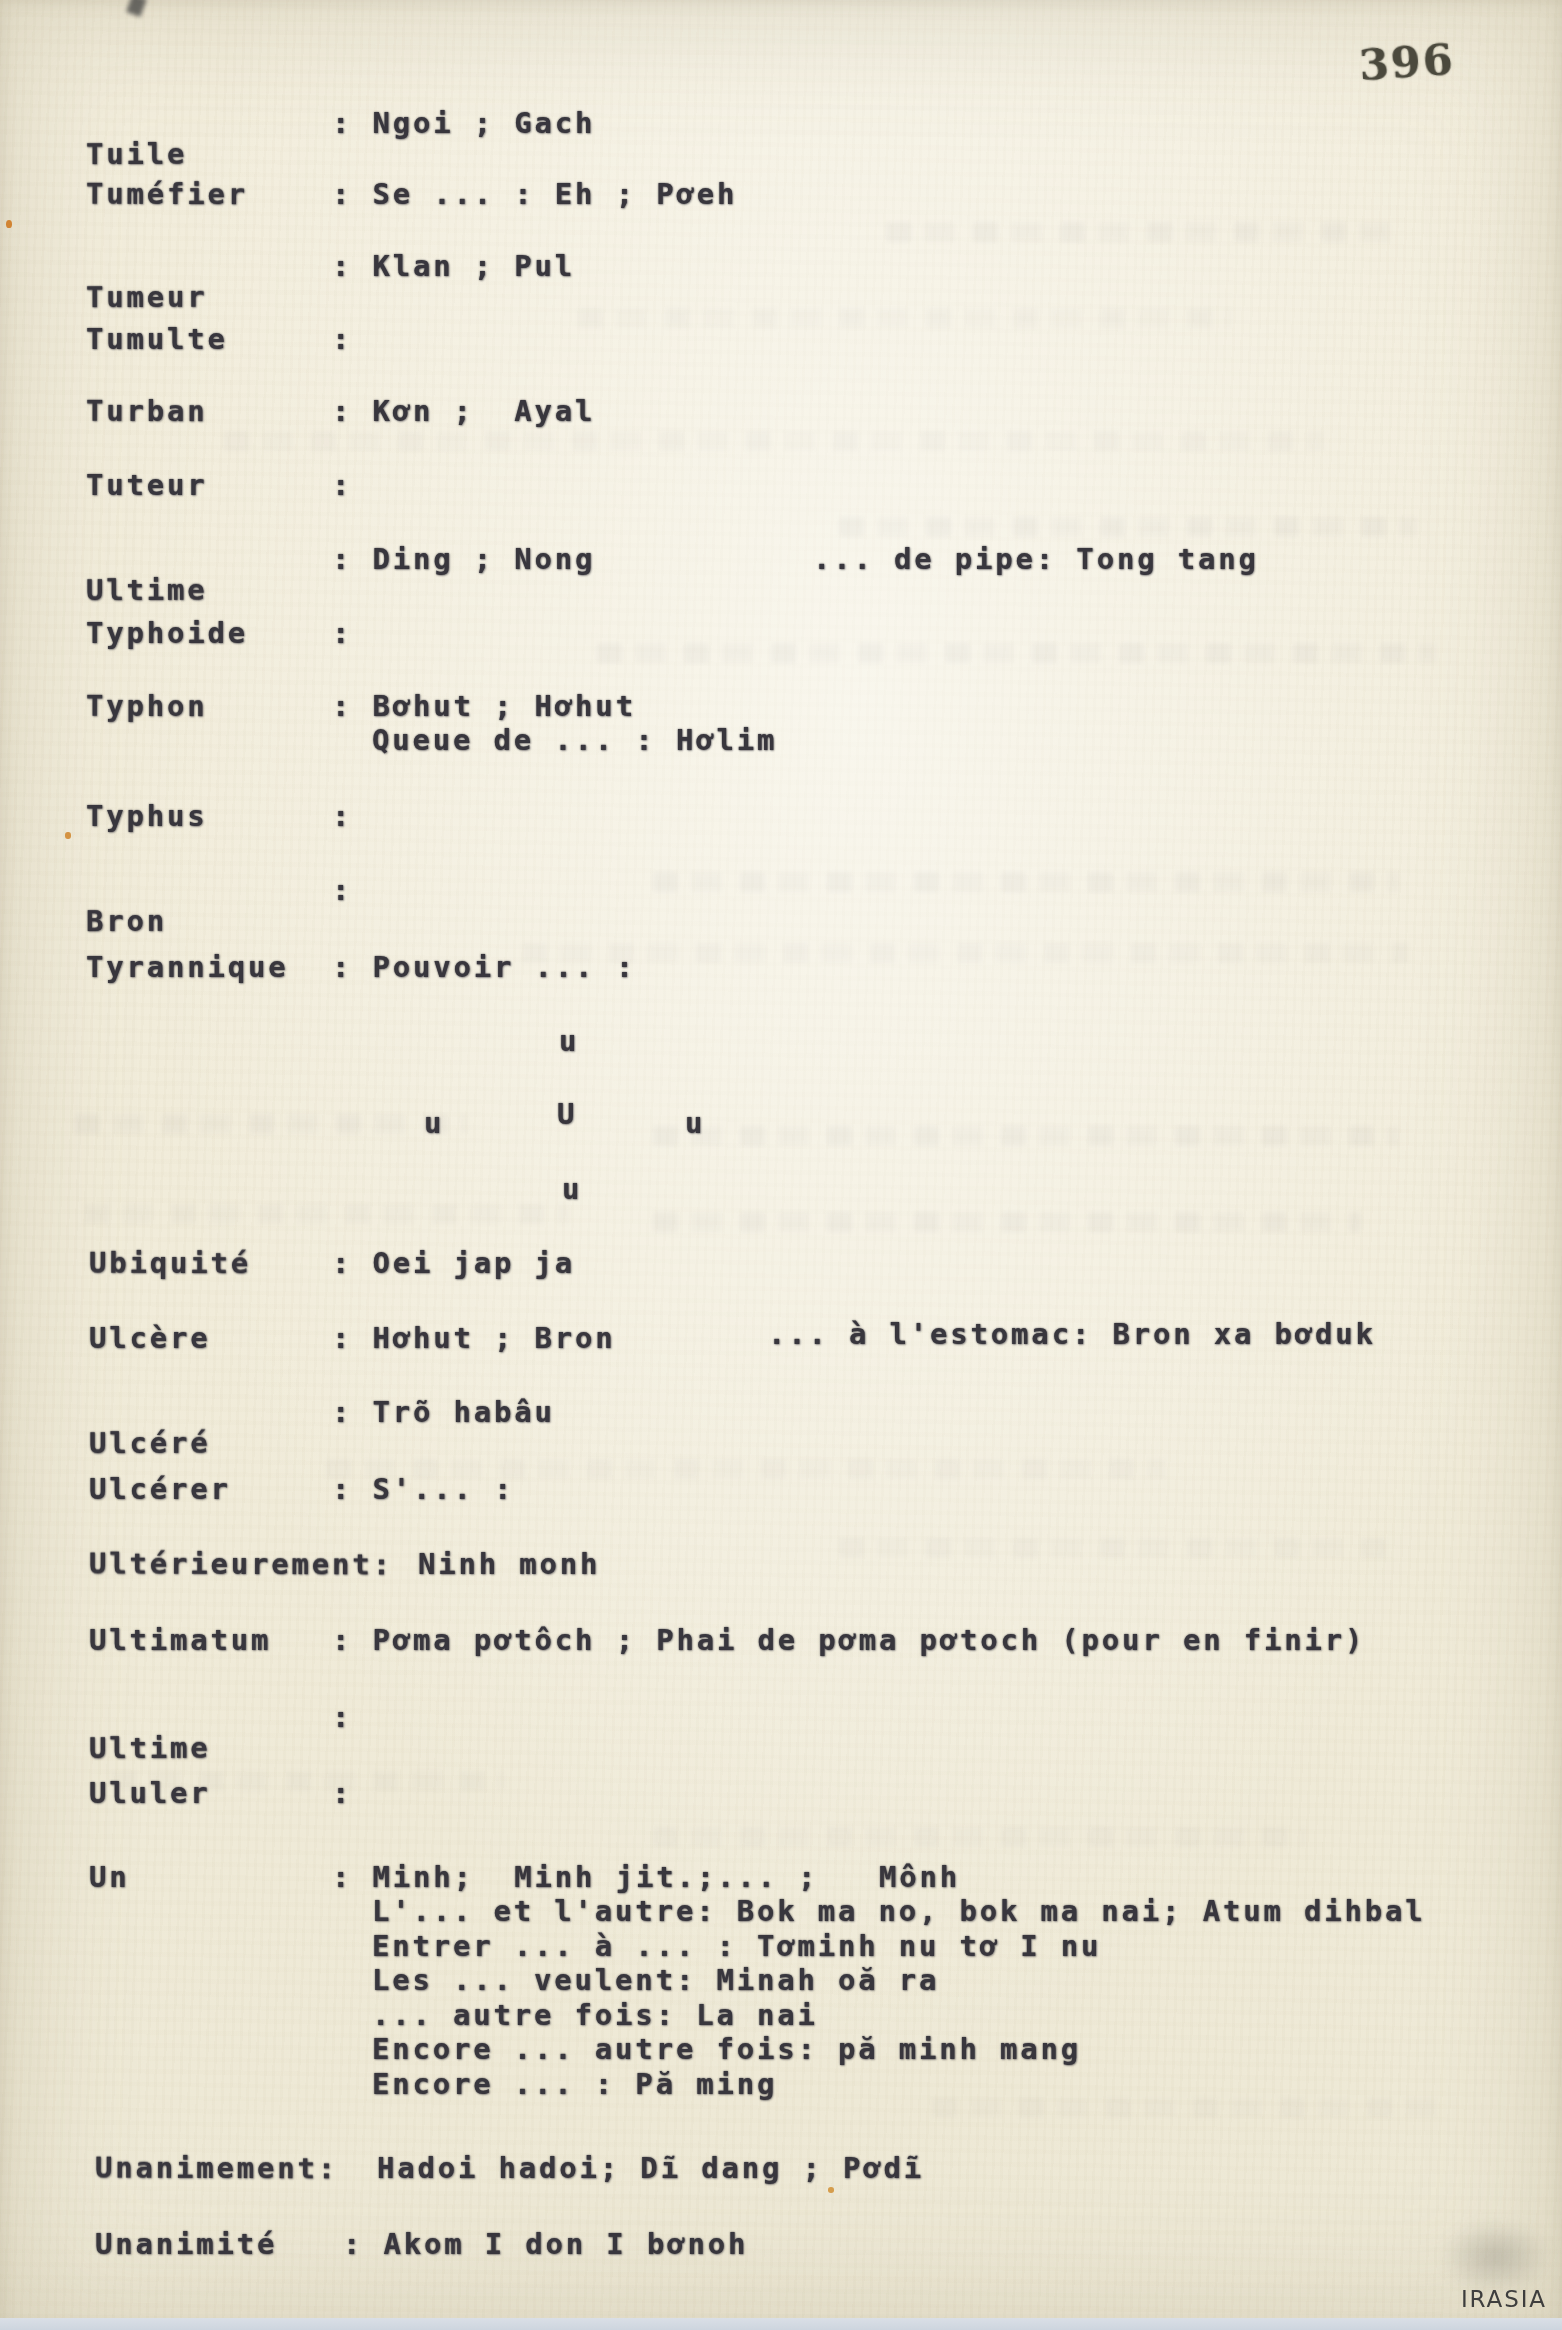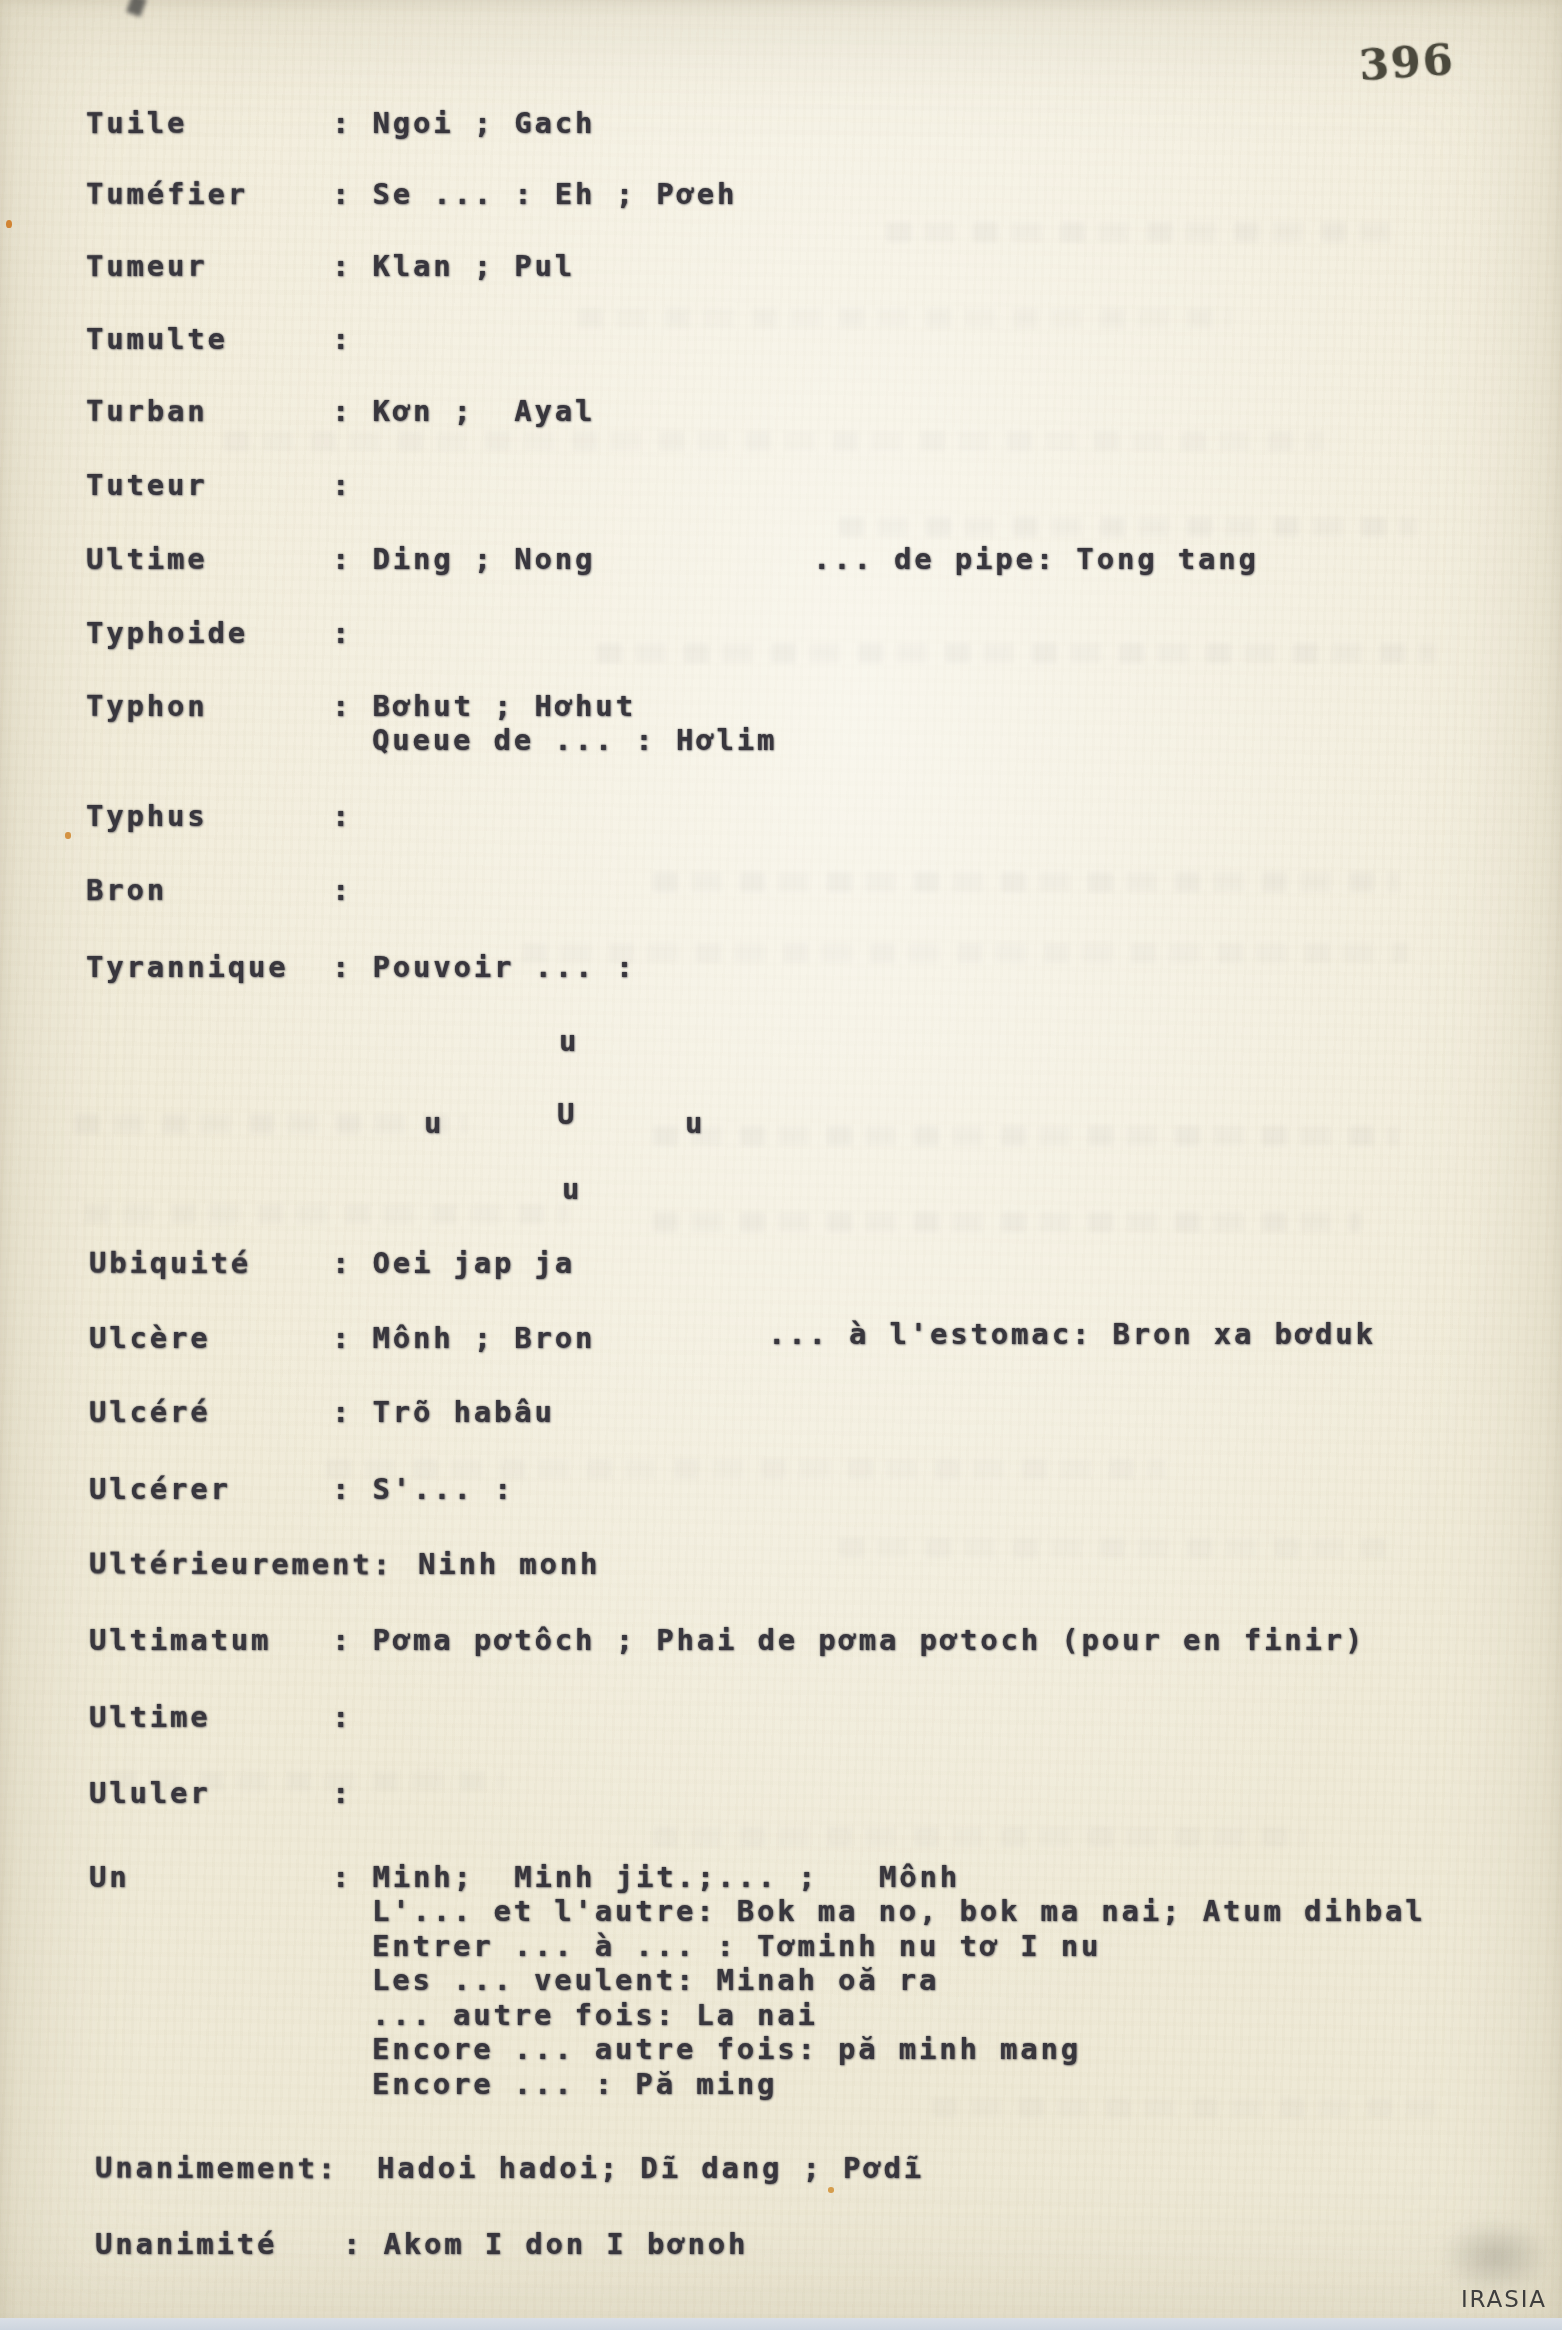--- a/index.html
+++ b/index.html
@@ -19,21 +19,21 @@
     font-family:"DejaVu Sans Mono", monospace;
     font-weight:700;
     font-size:29px;
     line-height:32px;
     letter-spacing:2.8px;
     color:#38363d;
     white-space:pre;
     text-shadow:0 0 1.9px rgba(52,50,58,.85), 0.9px 0.9px 1.9px rgba(52,50,58,.35);
     filter:blur(0.4px);
   }
-  .t.wob1{transform:rotate(-.2deg);}
+  .t.wob1{transform:rotate(-.2deg);margin-top:31px;}
   .t.wob2{transform:rotate(.2deg);}
   .pagenum{
     position:absolute;
     font-family:"DejaVu Serif", serif;
     font-size:43px;font-weight:700;color:#4b493d;
     letter-spacing:1.9px;
     transform:rotate(-4deg);
     filter:blur(0.6px);
     text-shadow:0 0 1.9px rgba(70,68,55,.6);
   }
@@ -132,21 +132,21 @@
   <div class="t" style="left:559px;top:1025px">u</div>
   <div class="t" style="left:424px;top:1107px">u</div>
   <div class="t" style="left:557px;top:1098px">U</div>
   <div class="t" style="left:685px;top:1107px">u</div>
   <div class="t" style="left:562px;top:1173px">u</div>
 
   <div class="t wob2" style="left:89px;top:1247px">Ubiquité</div>
   <div class="t" style="left:332px;top:1247px">: Oei jap ja</div>
 
   <div class="t" style="left:89px;top:1322px">Ulcère</div>
-  <div class="t" style="left:332px;top:1322px">: Mônh ; Bron</div>
+  <div class="t" style="left:332px;top:1322px">: Hơhut ; Bron</div>
   <div class="t" style="left:768px;top:1318px">... à l'estomac: Bron xa bơduk</div>
 
   <div class="t wob1" style="left:89px;top:1396px">Ulcéré</div>
   <div class="t" style="left:332px;top:1396px">: Trõ habâu</div>
 
   <div class="t" style="left:89px;top:1473px">Ulcérer</div>
   <div class="t" style="left:332px;top:1473px">: S'... :</div>
 
   <div class="t wob2" style="left:89px;top:1548px">Ultérieurement:</div>
   <div class="t" style="left:418px;top:1548px">Ninh monh</div>

